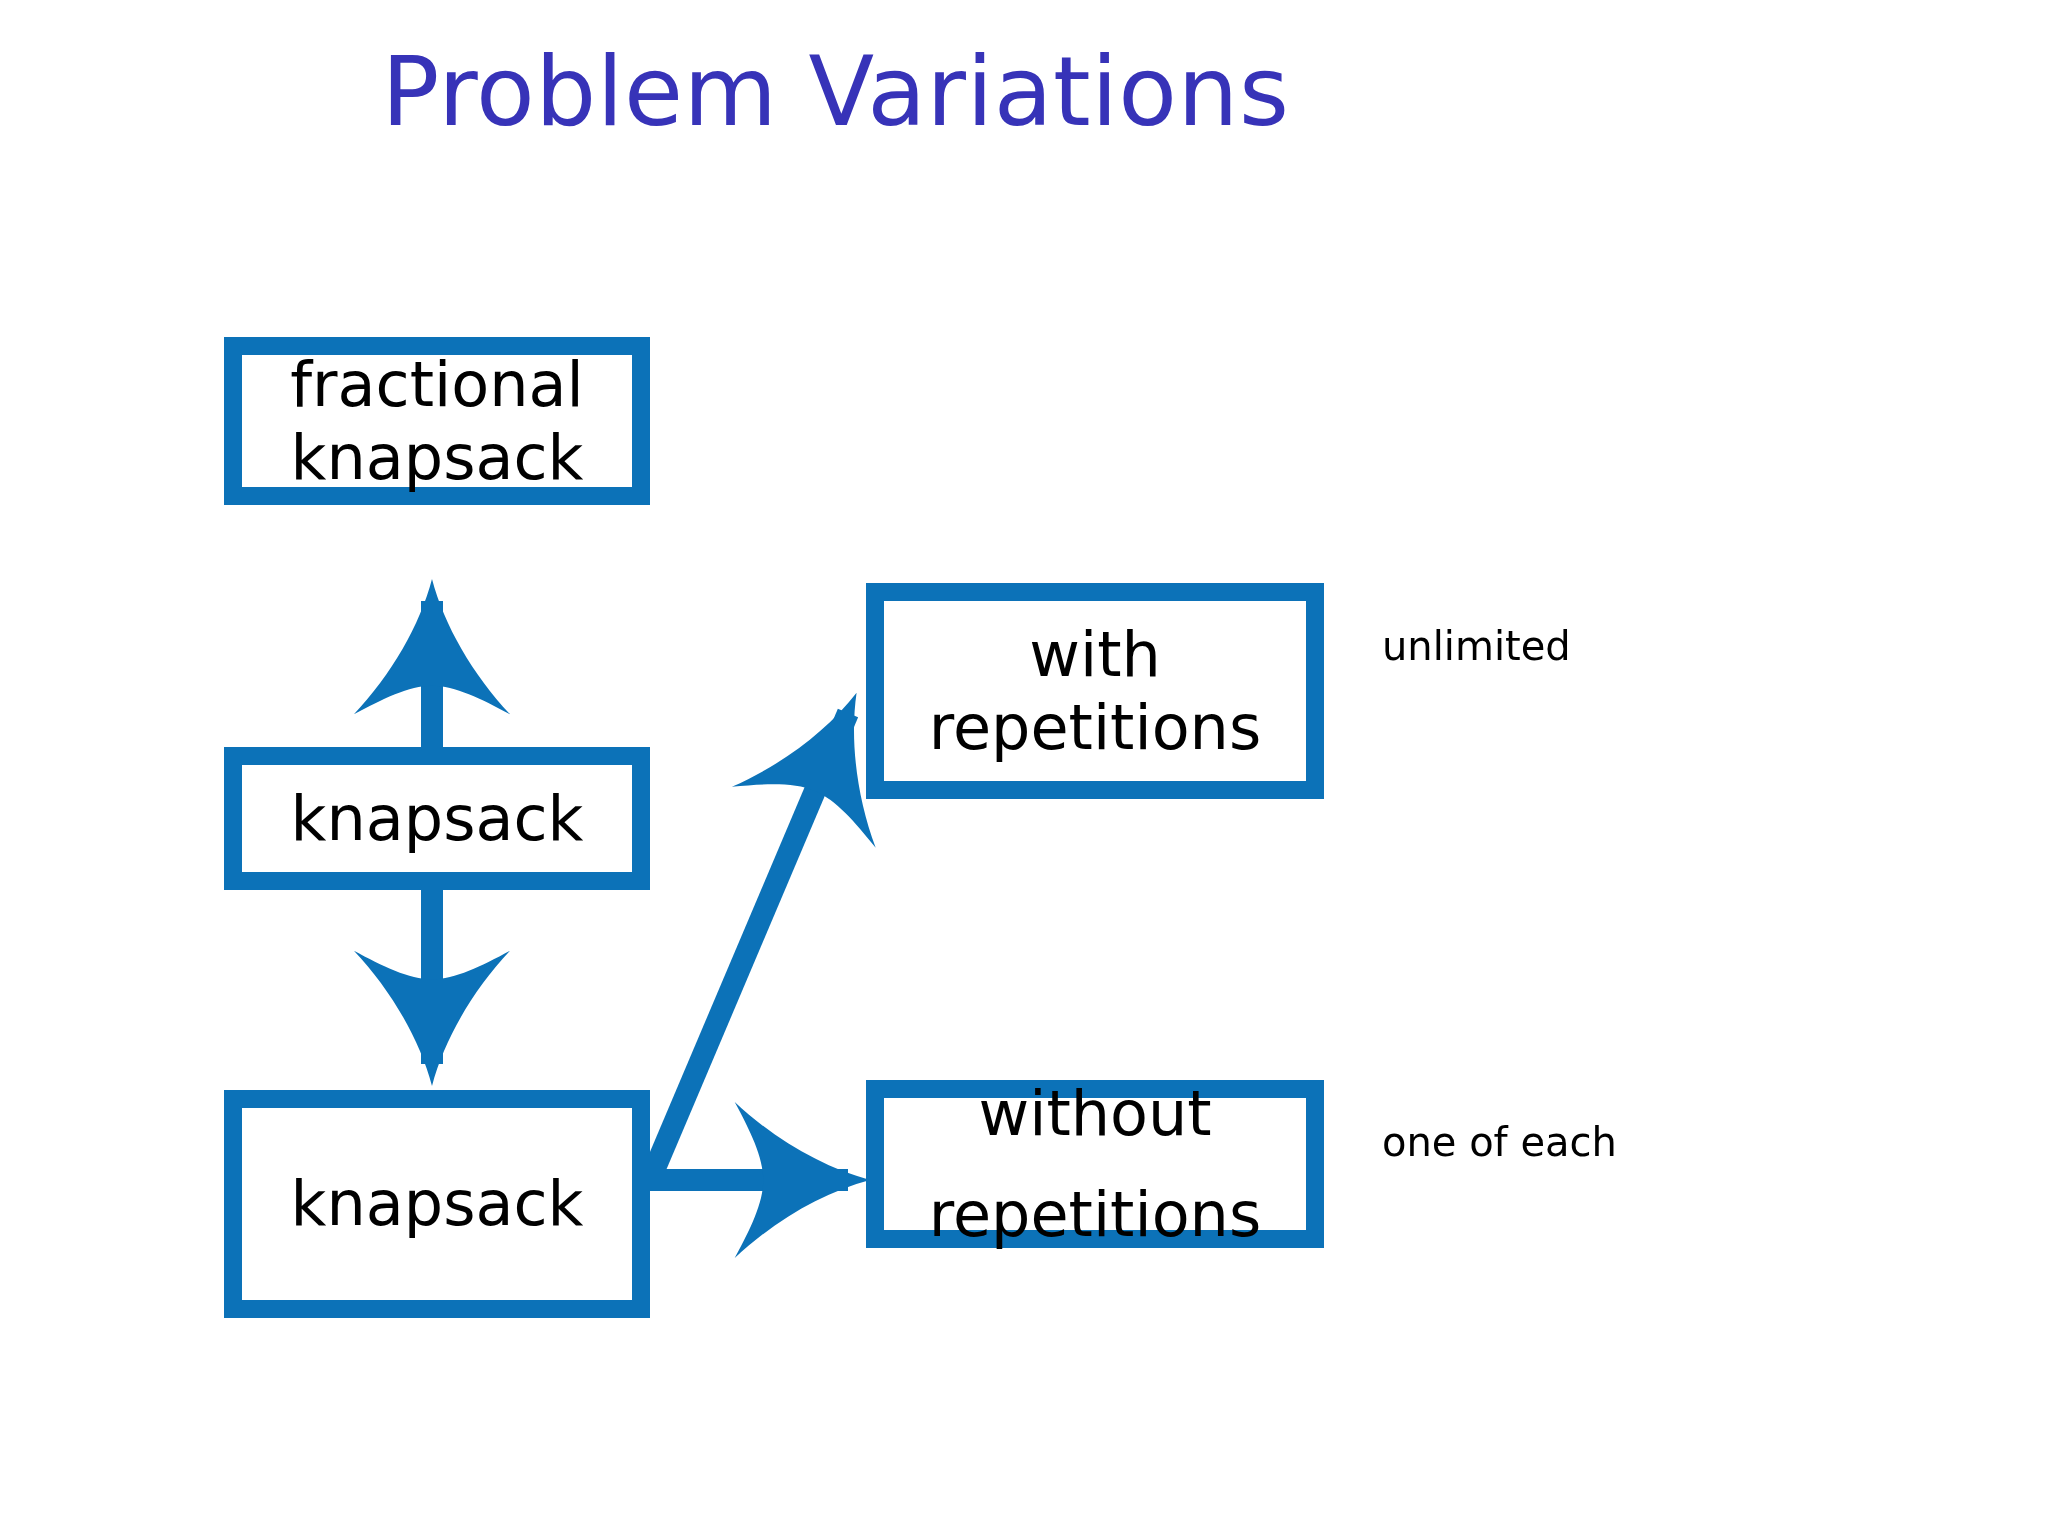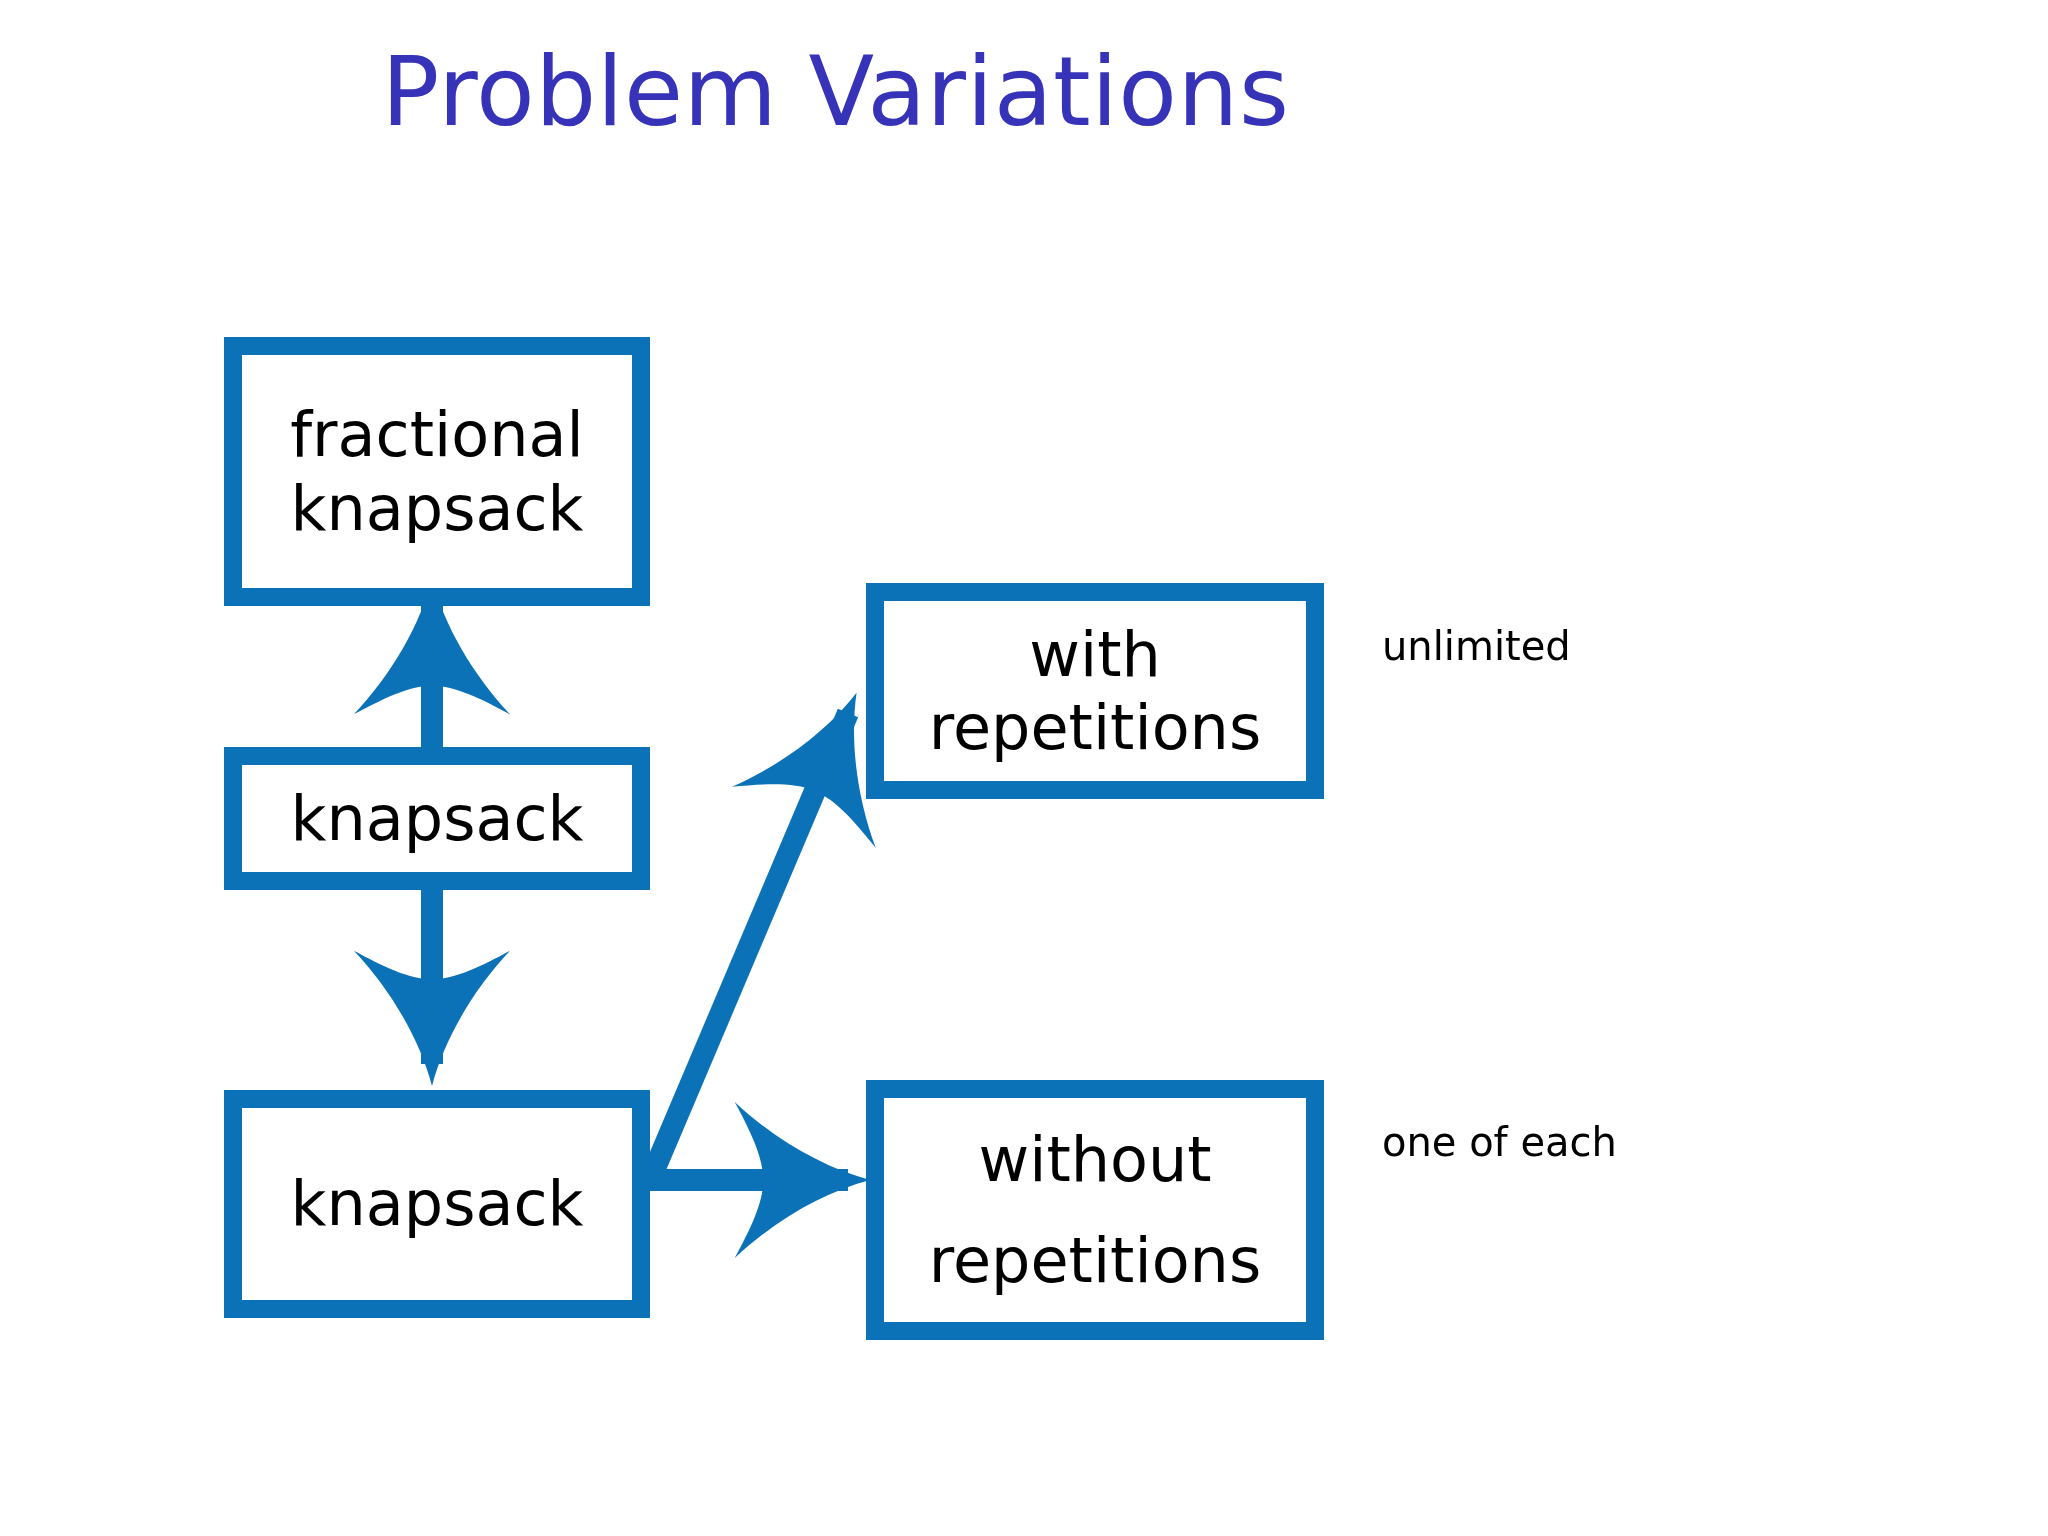--- a/index.html
+++ b/index.html
@@ -47,25 +47,25 @@
     font-family: "DejaVu Sans", sans-serif;
     font-size: 62px;
     font-weight: 400;
     line-height: 1.18;
     text-align: center;
     z-index: 3;
   }
   .node .ln { display: block; white-space: nowrap; }
 
   
-  #node-fractional       { left: 224px;  top: 337px;  width: 426px; height: 269px; }
+  #node-fractional       { left: 224px;  top: 337px;  width: 426px; height: 168px; }
   #node-knapsack         { left: 224px;  top: 747px;  width: 426px; height: 143px; }
   #node-discrete         { left: 224px;  top: 1090px; width: 426px; height: 228px; }
   #node-with-reps        { left: 866px;  top: 583px;  width: 458px; height: 216px; }
-  #node-without-reps     { left: 866px;  top: 1080px; width: 458px; height: 260px; gap: 28px; }
+  #node-without-reps     { left: 866px;  top: 1080px; width: 458px; height: 168px; gap: 28px; }
 
   
   .side-note {
     position: absolute;
     color: #000000;
     font-family: "DejaVu Sans", sans-serif;
     font-size: 40px;
     font-weight: 400;
     line-height: 1.30;
     text-align: left;

